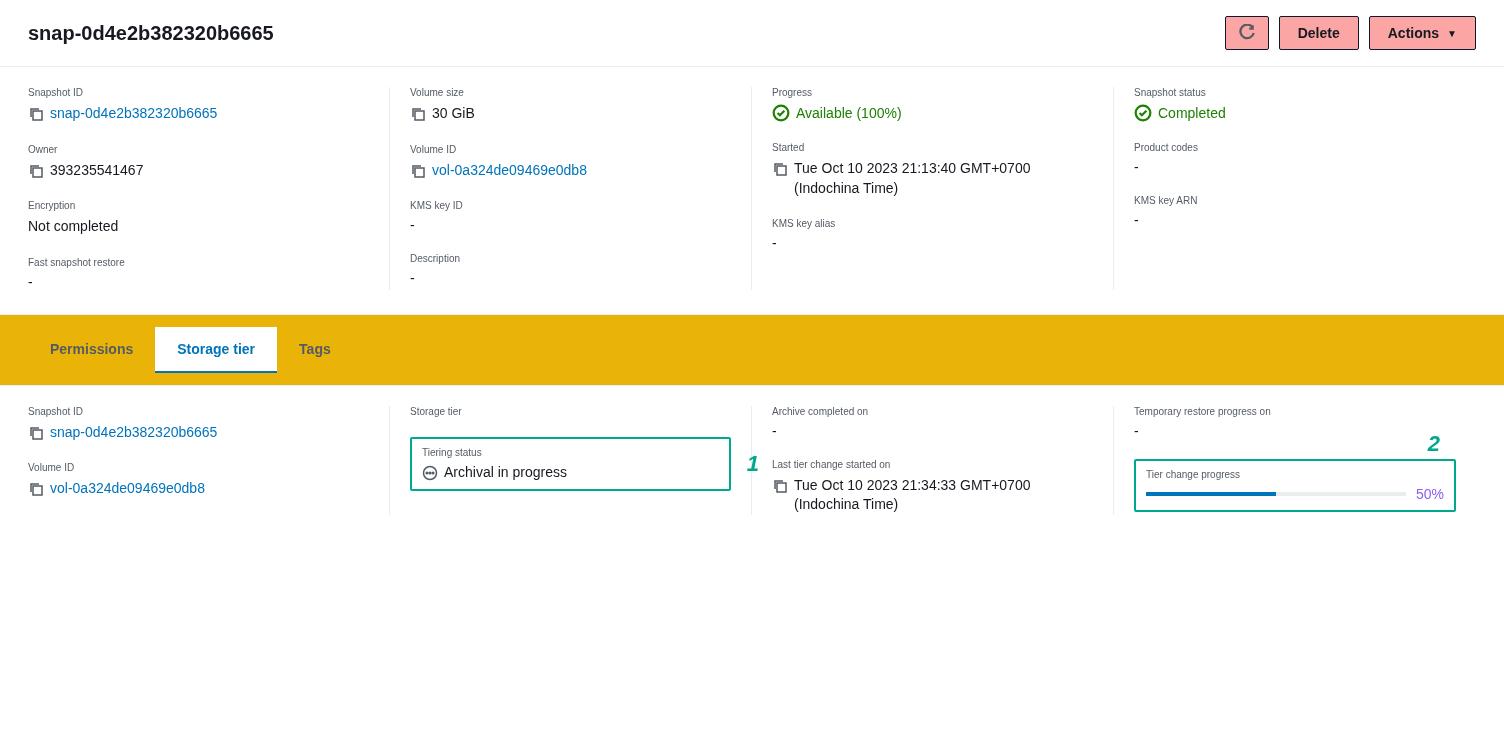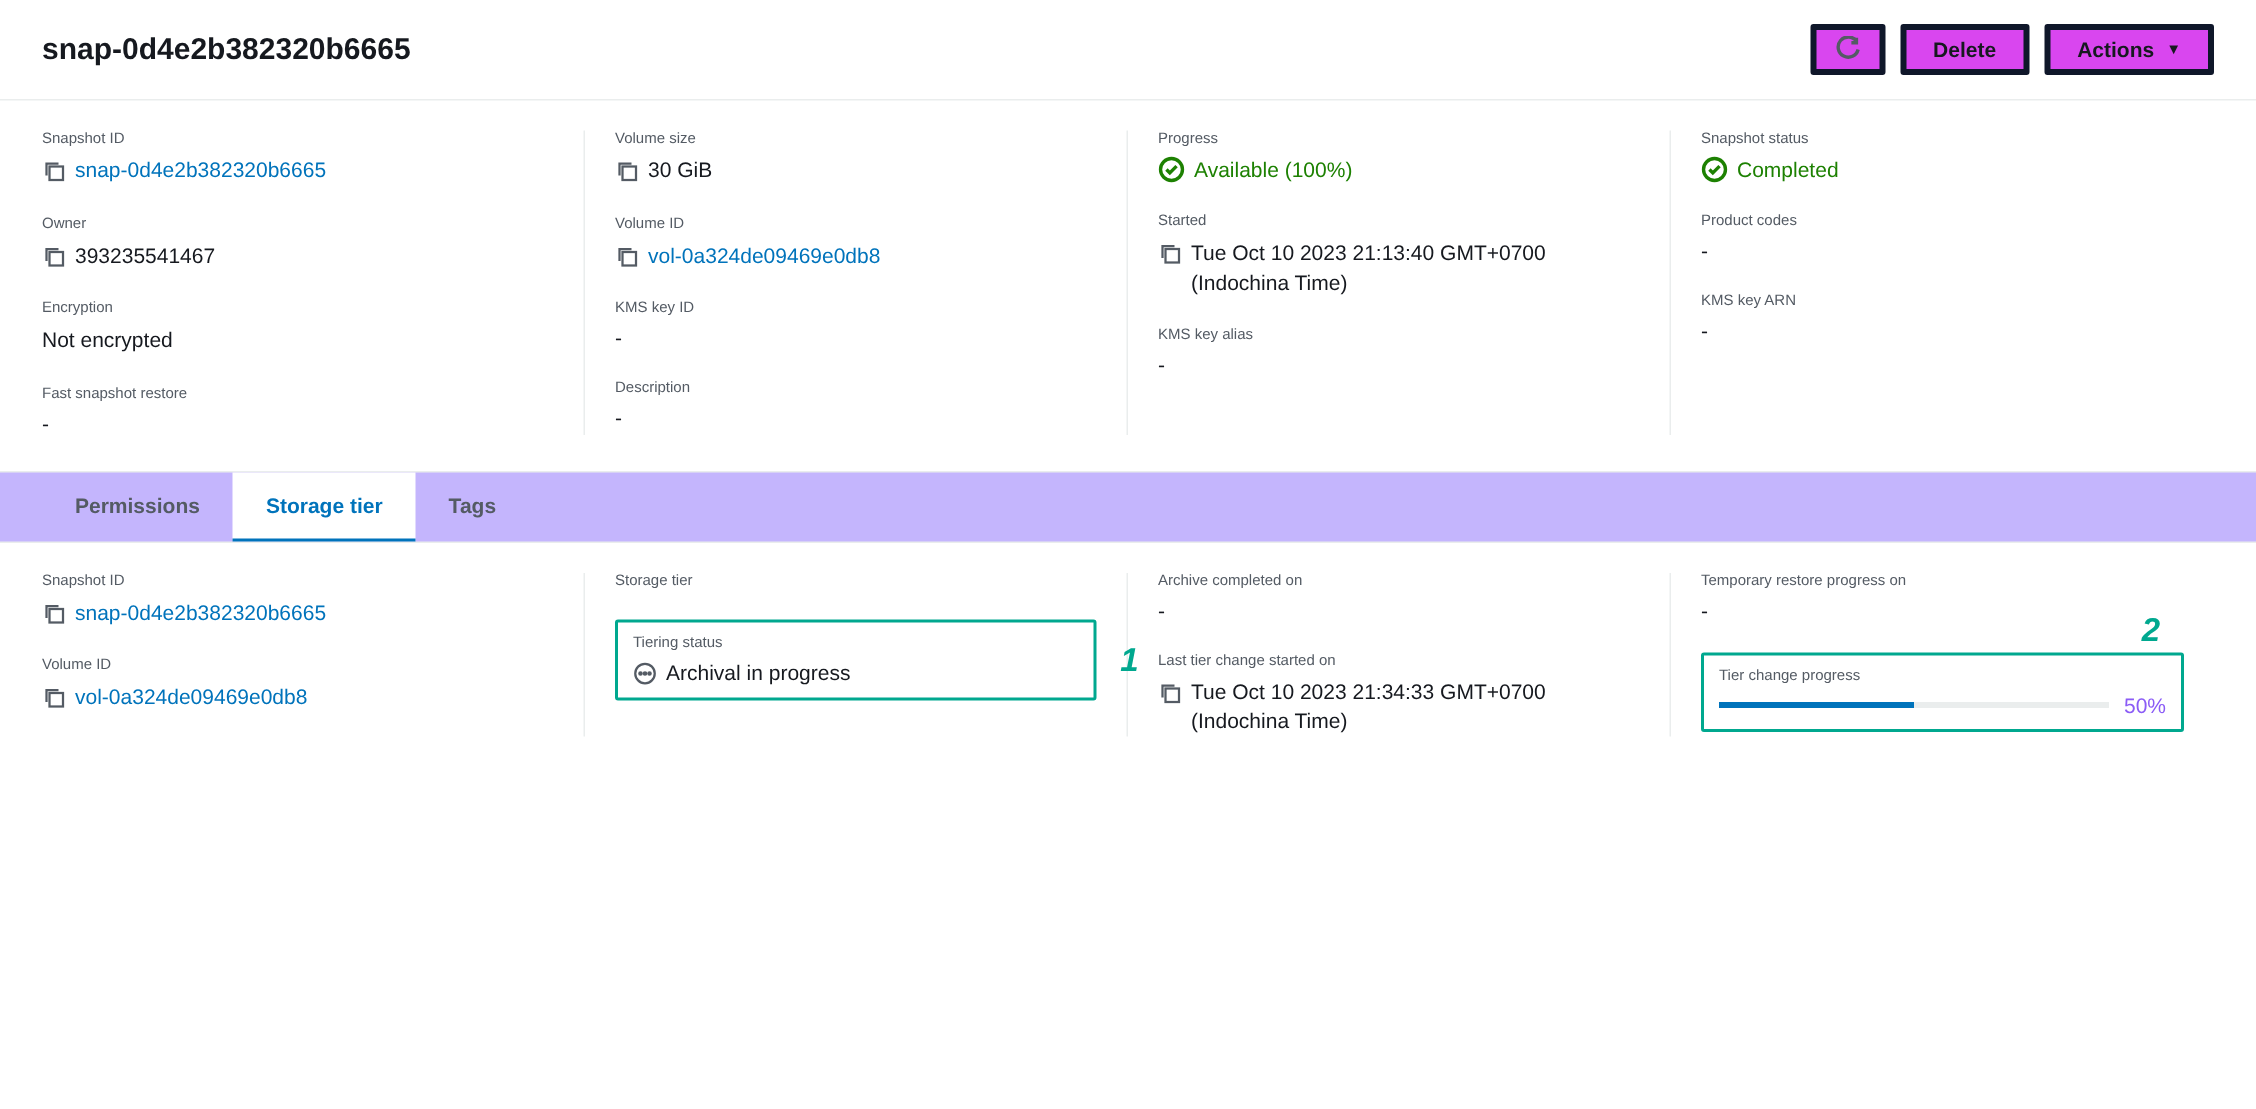--- a/index.html
+++ b/index.html
@@ -30,22 +30,22 @@
     }
     .header-buttons {
       display: flex;
       gap: 10px;
     }
     .btn {
       display: inline-flex;
       align-items: center;
       justify-content: center;
       gap: 8px;
-      border: 4px solid #0f172a;
-      background: #d946ef;
+      border: 1px solid #0f172a;
+      background: #fca5a5;
       color: #16191f;
       font-weight: 700;
       font-size: 14px;
       padding: 6px 18px;
       border-radius: 2px;
       cursor: pointer;
       height: 34px;
     }
     .btn-icon-only {
       padding: 6px 12px;
@@ -93,22 +93,22 @@
     .status-green {
       color: #1d8102;
       display: flex;
       align-items: center;
       gap: 6px;
     }
     .tabs {
       display: flex;
       border-top: 1px solid #eaeded;
       border-bottom: 1px solid #eaeded;
-      padding: 0 28px;
-      background: #c4b5fd;
+      padding: 12px 28px;
+      background: #eab308;
     }
     .tab {
       padding: 14px 22px;
       font-weight: 700;
       color: #545b64;
       cursor: pointer;
       border-bottom: 2px solid transparent;
       background: transparent;
       border-top: none;
       border-left: none;
@@ -263,21 +263,21 @@
             <svg viewBox="0 0 16 16" fill="none" stroke="#545b64" stroke-width="1.5">
                 <rect x="5" y="5" width="9" height="9"></rect>
                 <path d="M3 11 V3 H11"></path>
               </svg>
           </span>
           <span class="detail-value-text">393235541467</span>
         </div>
       </div>
       <div class="detail-item">
         <div class="detail-label">Encryption</div>
-        <div class="detail-value-text">Not encrypted</div>
+        <div class="detail-value-text">Not completed</div>
       </div>
       <div class="detail-item">
         <div class="detail-label">Fast snapshot restore</div>
         <div class="dash">-</div>
       </div>
     </div>
 
     <div class="detail-col">
       <div class="detail-item">
         <div class="detail-label">Volume size</div>

